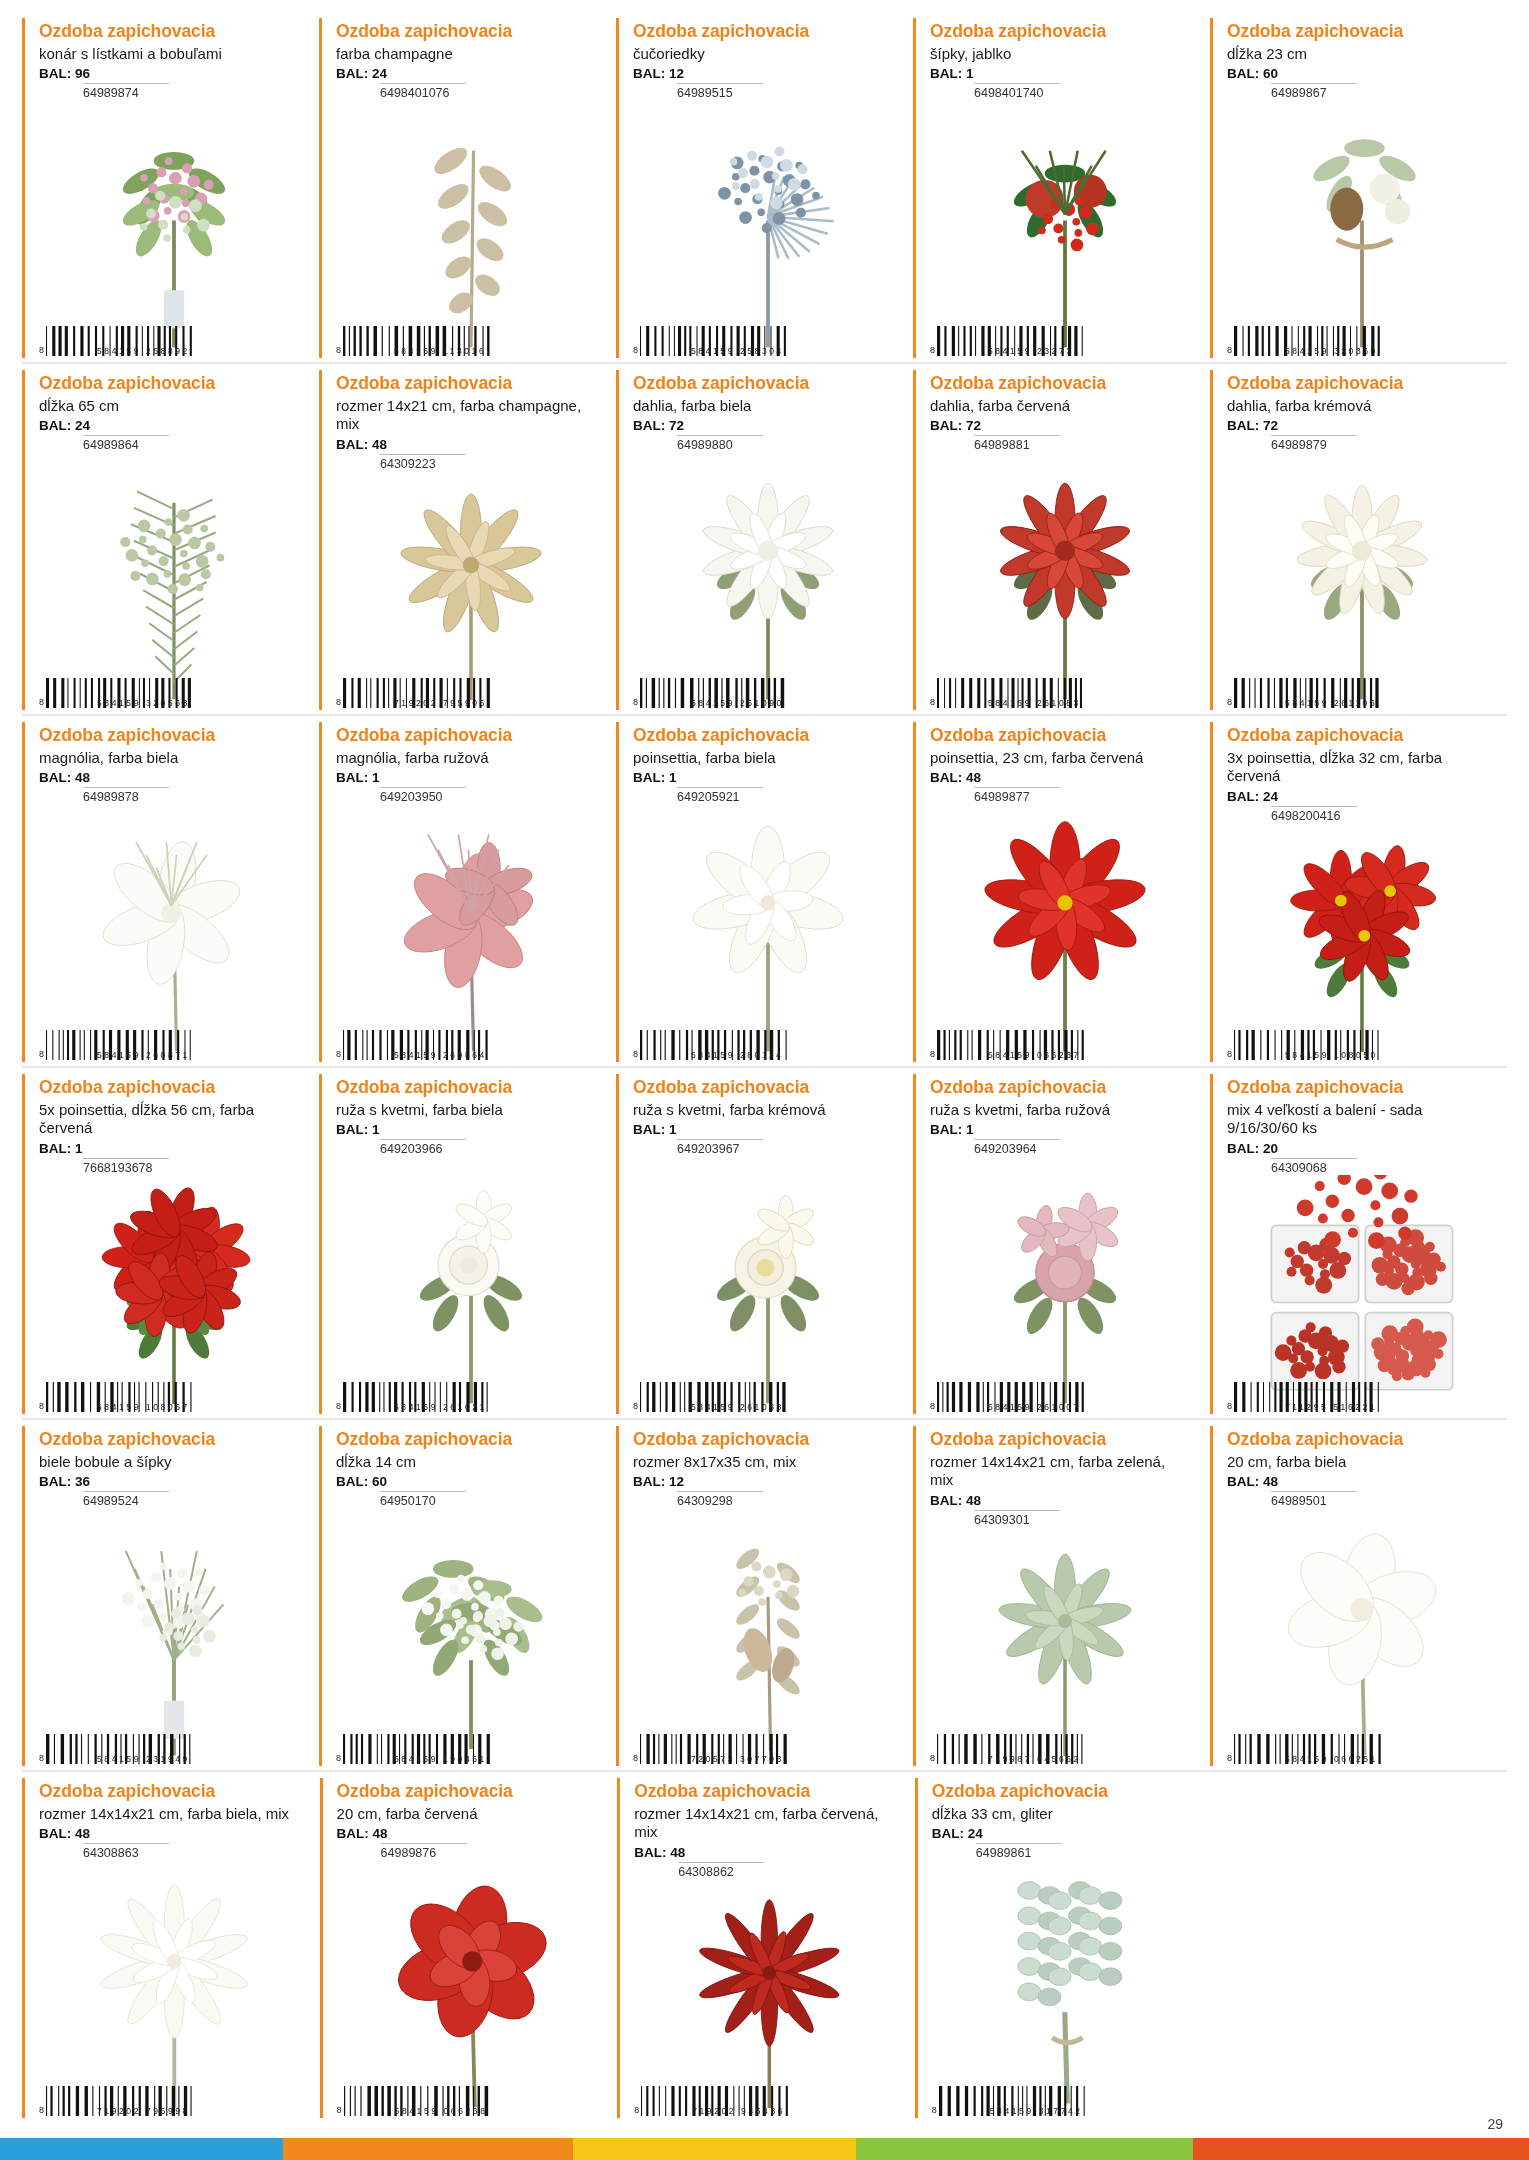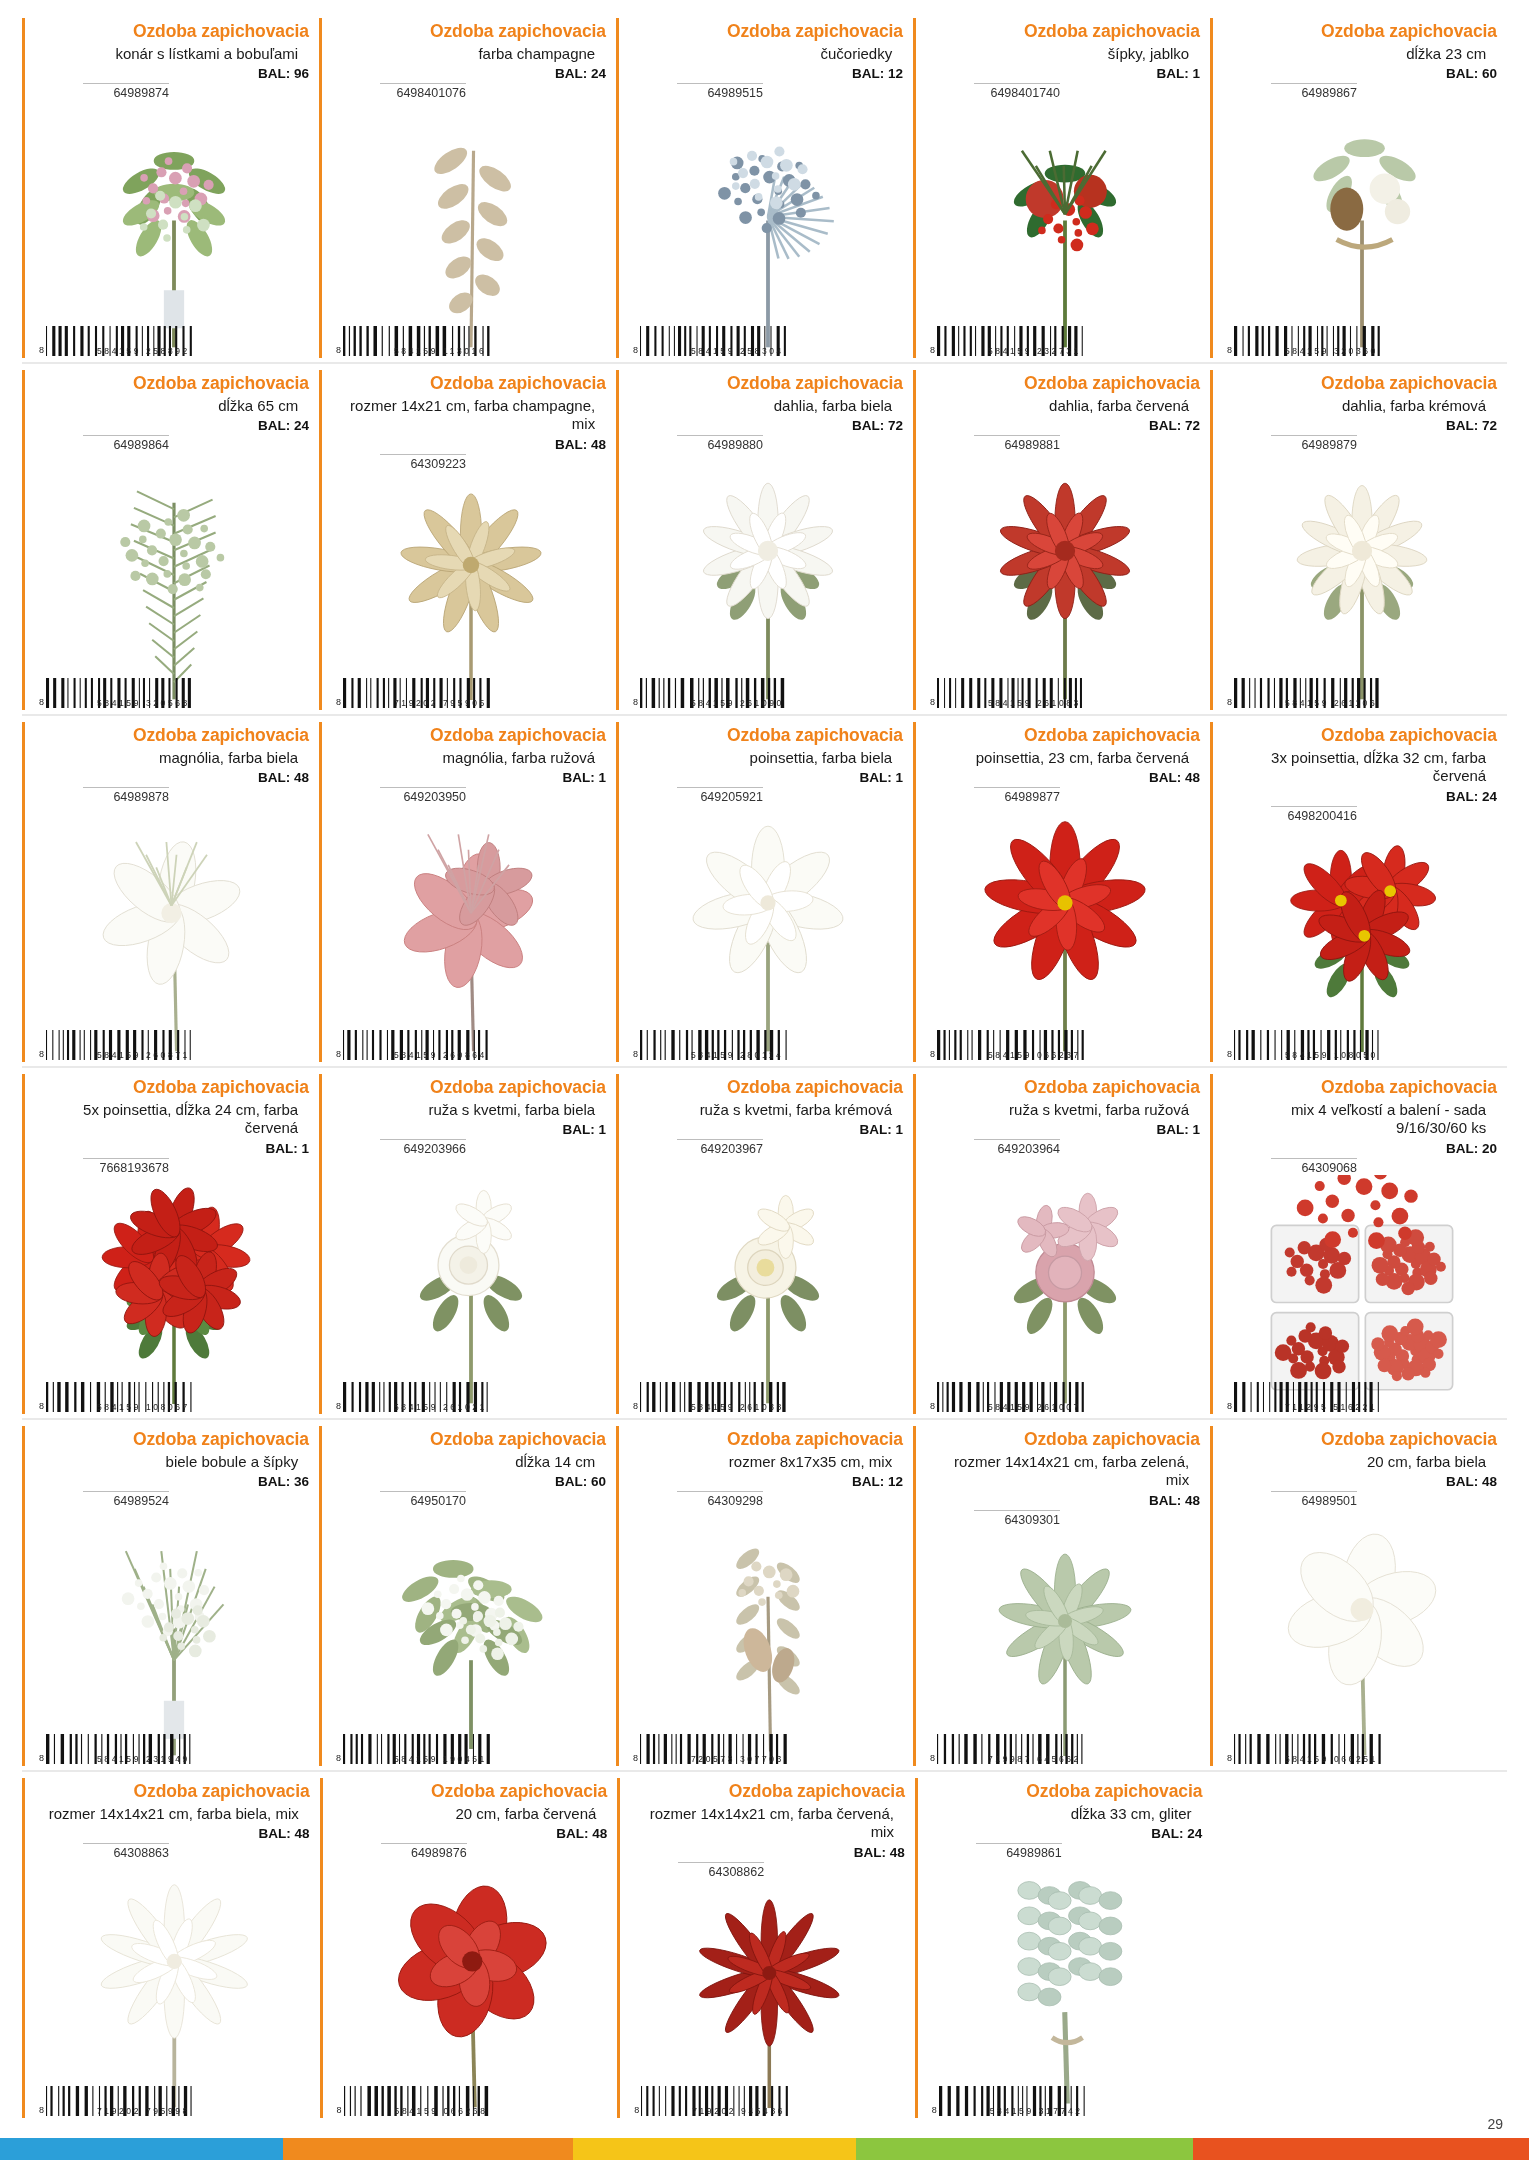--- a/index.html
+++ b/index.html
@@ -17,21 +17,20 @@
   }
   .grid {
     padding: 18px 22px 0 22px;
   }
   .row {
     display: flex;
     width: 100%;
     border-bottom: 2px solid #e9e9e9;
     padding-bottom: 4px;
     margin-bottom: 6px;
-    text-align: right;
   }
   .row:last-of-type { border-bottom: none; }
   .cell {
     position: relative;
     flex: 1 1 0;
     min-width: 0;
     padding: 4px 10px 4px 14px;
     border-left: 3px solid #f08a1e;
     height: 340px;
     display: flex;
@@ -1100,21 +1099,21 @@
               <rect x="126" y="0" width="1" height="30" fill="#111"></rect>
               <rect x="131" y="0" width="1" height="30" fill="#111"></rect>
             </svg>
             <span class="bc-nums">584159 108050</span>
           </div>
         </div>
       </div>
       <div class="row r3">
         <div class="cell">
           <div class="title">Ozdoba zapichovacia</div>
-          <div class="desc">5x poinsettia, dĺžka 24 cm, farba červená</div>
+          <div class="desc">5x poinsettia, dĺžka 56 cm, farba červená</div>
           <div class="bal">BAL: 1</div>
           <div class="code">7668193678</div>
           <div class="img-area">
             <svg class="flower" viewBox="0 0 120 200" width="100%" height="100%" preserveAspectRatio="xMidYMid meet">
               <path d="M60 95 L60 195" stroke="#5f7a3c" stroke-width="3" fill="none"></path>
               <ellipse cx="34" cy="122" rx="16" ry="7" fill="#4e7a3a" transform="rotate(-30 34 122)"></ellipse>
               <ellipse cx="86" cy="122" rx="16" ry="7" fill="#4e7a3a" transform="rotate(30 86 122)"></ellipse>
               <ellipse cx="40" cy="142" rx="16" ry="7" fill="#4e7a3a" transform="rotate(-60 40 142)"></ellipse>
               <ellipse cx="80" cy="142" rx="16" ry="7" fill="#4e7a3a" transform="rotate(60 80 142)"></ellipse>
               <ellipse cx="60" cy="106" rx="16" ry="7" fill="#4e7a3a" transform="rotate(0 60 106)"></ellipse>

